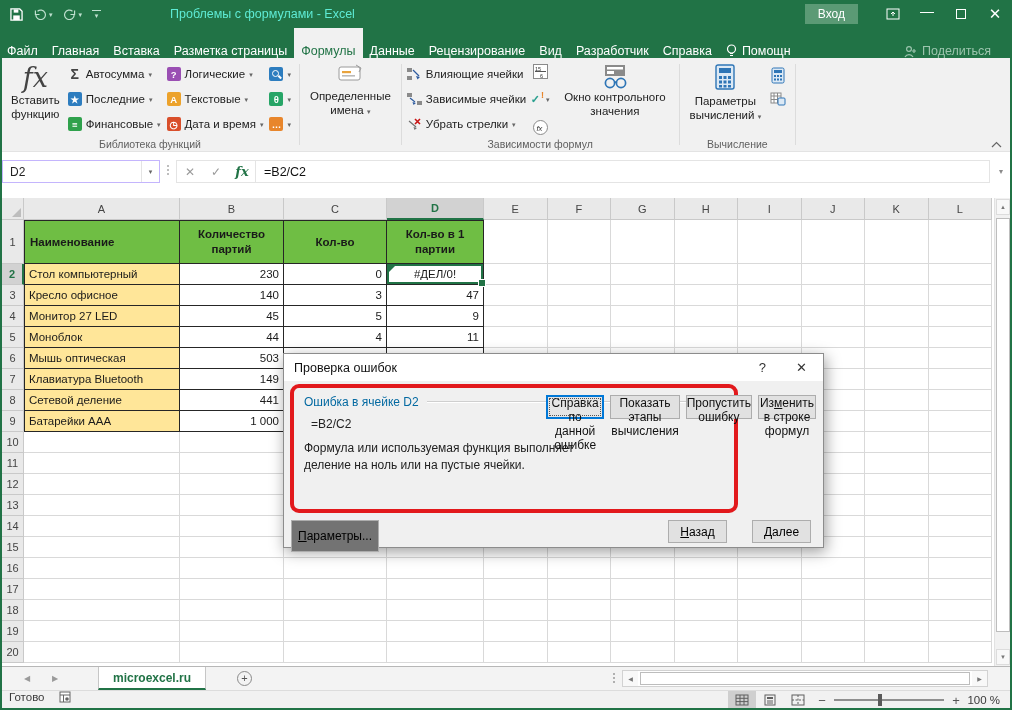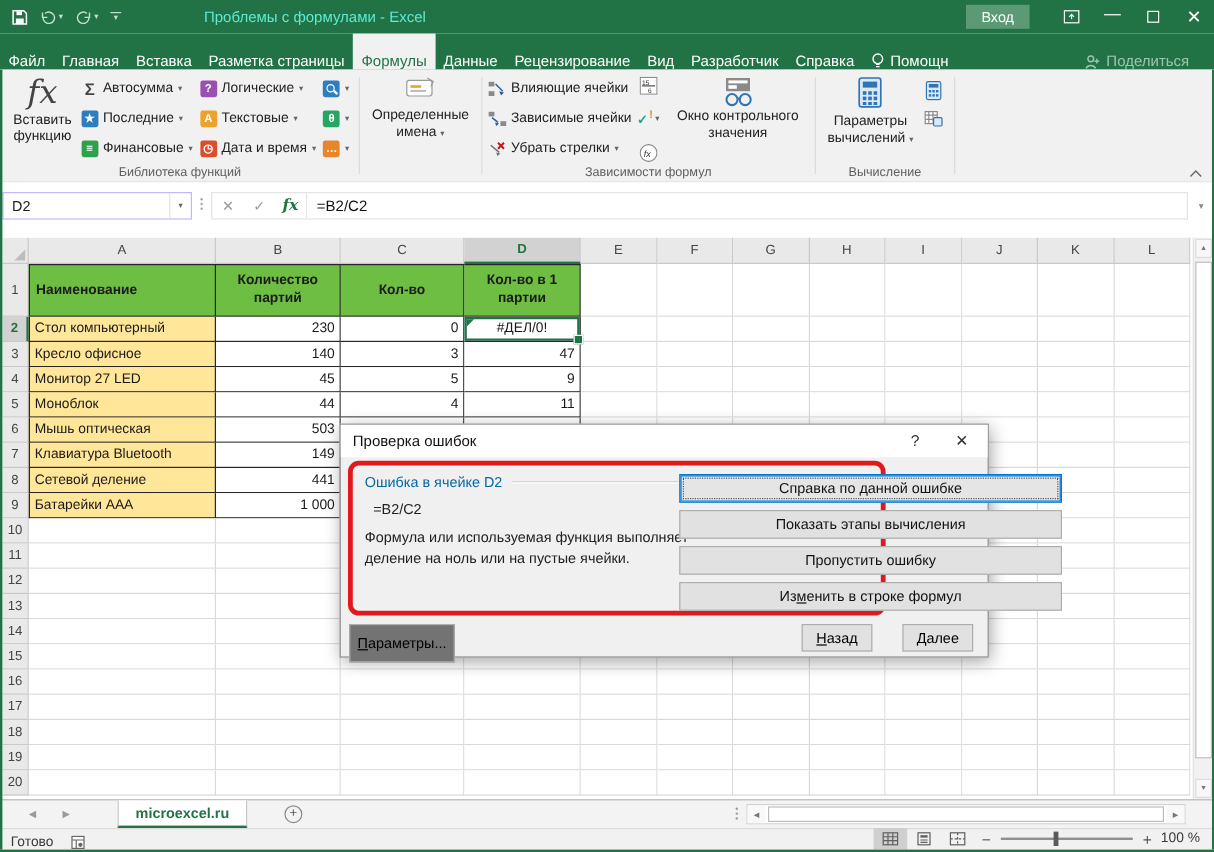--- a/index.html
+++ b/index.html
@@ -101,21 +101,21 @@
   .dlg-title{height:27px;background:#fff;display:flex;align-items:center;padding:0 8px 0 10px;font-size:12.5px;color:#111}
   .dlg-ctrls{margin-left:auto;display:flex;gap:30px;align-items:center;padding-right:8px}
   .dlg-ctrls span{font-size:13px;color:#333;cursor:default}
   .dlg-left{position:absolute;left:7px;top:31px;width:446px;height:127px}
   .dlg-left-inner{padding:10px 14px 0 13px}
   .grp{display:flex;align-items:center;font-size:12px;color:#0369a1;white-space:pre}
   .grp .rule{flex:1;margin-left:8px;height:2px;border-top:1px solid #cfcfcf;border-bottom:1px solid #fff}
   .fline{margin:8px 0 9px 7px;font-size:12px}
   .desc{margin-top:7px;font-size:12px;line-height:1.38;max-width:302px}
   .annot{position:absolute;inset:-1px;border:4px solid #E2191C;border-radius:9px;pointer-events:none}
-  .dlg-actions{position:absolute;left:282px;top:41px;width:319px;display:flex;flex-direction:column;gap:6px}
+  .dlg-actions{position:absolute;left:262px;top:41px;width:270px;display:flex;flex-direction:row;gap:6px}
   button{font-family:"Liberation Sans",sans-serif}
   .act{height:24px;background:#e1e1e1;border:1px solid #adadad;font-size:12px;color:#111;cursor:default}
   .act.focused{border:1px solid #0078D7;box-shadow:inset 0 0 0 1px #0078D7;outline:1px dotted #555;outline-offset:-4px;background:#e5e5e5}
   .optbtn{position:absolute;left:7px;top:166px;width:88px;height:32px;background:#737373;border:1px solid #adadad;font-size:12px;cursor:default}
   .navbtn{position:absolute;top:166px;width:59px;height:23px;background:#e1e1e1;border:1px solid #adadad;font-size:12px;cursor:default}
   .navbtn.back{left:384px}
   .navbtn.next{left:468px}
   .ul{text-decoration:underline}
 
   
@@ -123,21 +123,21 @@
   .snav{position:absolute;top:7px;font-size:8px;color:#9a9a9a}
   .sheettab{position:absolute;left:98px;top:0;height:23px;padding:0 14px;background:#fff;border-left:1px solid #c6c6c6;border-right:1px solid #c6c6c6;border-bottom:2px solid #217346;display:flex;align-items:center;color:#217346;font-weight:bold;font-size:12px;cursor:default}
   .addsheet{position:absolute;left:237px;top:4px;width:15px;height:15px;border:1px solid #8a8a8a;border-radius:50%;color:#555;display:flex;align-items:center;justify-content:center;font-size:11px;line-height:1;cursor:default}
   .dots3{position:absolute;left:613px;top:6px;display:flex;flex-direction:column;gap:2px}
   .dots3 i{width:2px;height:2px;background:#9a9a9a;border-radius:50%}
   .hscroll{position:absolute;left:622px;top:3px;width:366px;height:17px;background:#fff;border:1px solid #d2d2d2;display:flex;align-items:stretch}
   .hsbtn{width:15px;display:flex;align-items:center;justify-content:center;font-size:6px;color:#777;background:#f8f8f8}
   .hsthumb{flex:1;margin:1px 2px;background:#fff;border:1px solid #bdbdbd}
 
   
-  .statusbar{position:absolute;left:0;top:690px;width:1012px;height:18px;background:#f1f1f1;border-top:1px solid #dcdcdc;display:flex;align-items:flex-end;font-size:11.5px;color:#3a3a3a}
+  .statusbar{position:absolute;left:0;top:690px;width:1012px;height:18px;background:#f1f1f1;border-top:1px solid #dcdcdc;display:flex;align-items:flex-start;font-size:11.5px;color:#3a3a3a}
   .sb-mode{margin-left:9px}
   .sb-macro{margin-left:14px;display:flex;align-items:center}
   .sb-right{margin-left:auto;display:flex;align-items:center;gap:0}
   .viewbtn{width:28px;height:18px;display:flex;align-items:center;justify-content:center}
   .viewbtn.active{background:#cfcfcf}
   .zminus,.zplus{width:20px;text-align:center;color:#555;font-size:13px}
   .ztrack{width:110px;height:2px;background:#8f8f8f;position:relative;margin:0 2px}
   .zthumb{position:absolute;left:44px;top:-5px;width:4px;height:12px;background:#5a5a5a}
   .zlabel{width:46px;text-align:right;padding-right:12px}
   .greenbottom{position:absolute;left:0;top:708px;width:1012px;height:2px;background:#217346}

